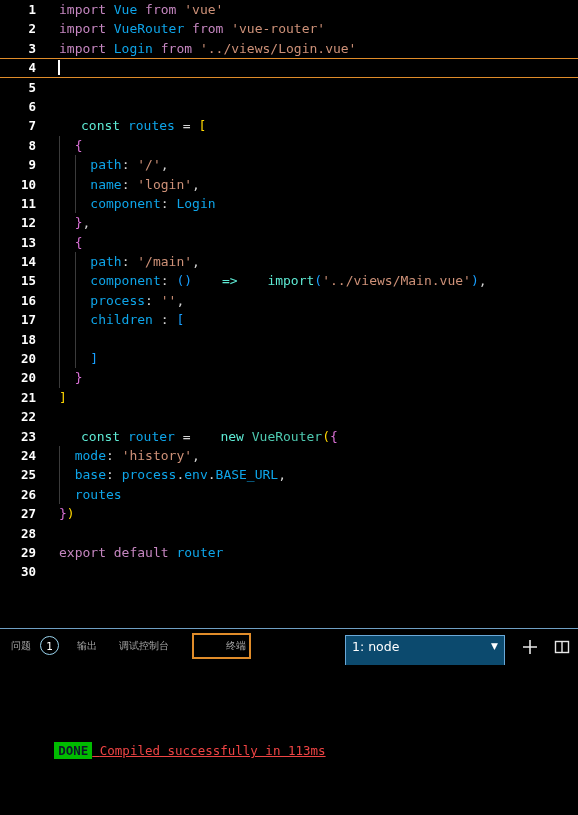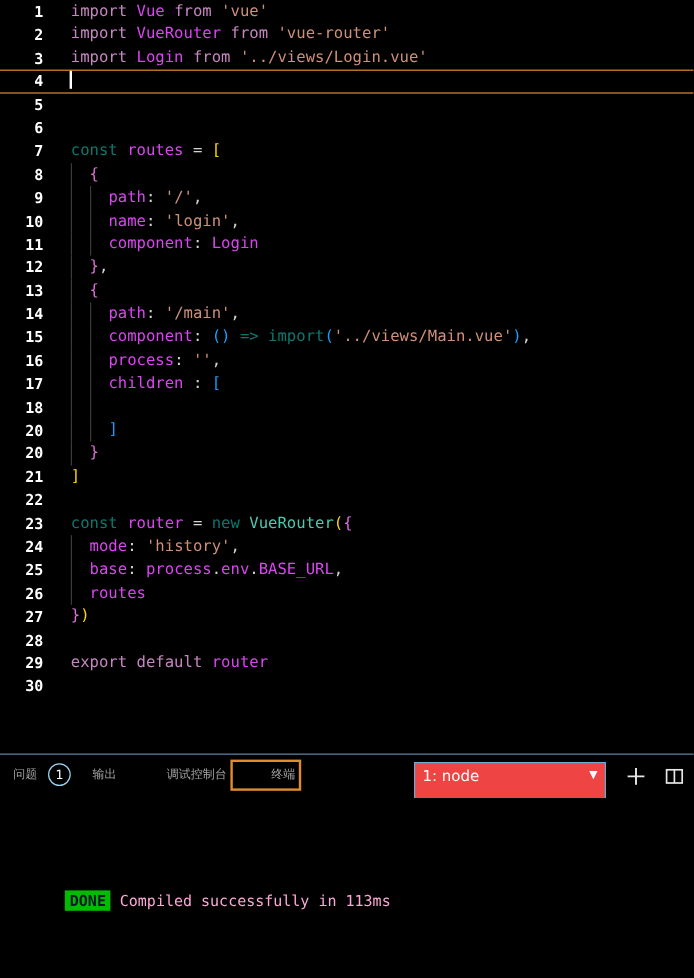--- a/index.html
+++ b/index.html
@@ -70,22 +70,22 @@
     top: 0;
     width: 1px;
     height: 100%;
     background: #3b3b3b;
   }
   .g1 { left: 59px; }
   .g2 { left: 75px; }
 
   
   .t-kw      { color: #c586c0; }  
-  .t-ctrl    { color: #0f766e; }  
-  .t-var     { color: #d946ef; text-align: center; }  
+  .t-ctrl    { color: #5eead4; margin-left: 22px; }  
+  .t-var     { color: #0ea5e9; text-align: center; }  
   .t-str     { color: #ce9178; }  
   .t-type    { color: #4ec9b0; }  
   .t-fn      { color: #dcdcaa; }  
   .t-plain   { color: #d4d4d4; }
   .t-brkt1   { color: #ffd700; }
   .t-brkt2   { color: #da70d6; }
   .t-brkt3   { color: #179fff; }
   .t-op      { color: #d4d4d4; }
 
   
@@ -122,21 +122,21 @@
     box-sizing: border-box;
   }
   .panel-tab.focused {
     border: 2px solid #e08c2a;
     line-height: 22px;
     padding-left: 32px;
   }
   #tab-problems  { left: 8px;   }
   #badge-wrap    { left: 40px; top: 7px; position: absolute; }
   #tab-output    { left: 74px;  }
-  #tab-debug     { left: 116px; margin-left: 20px; }
+  #tab-debug     { left: 116px; }
   #tab-terminal  { left: 192px; }
 
   #problem-badge {
     width: 19px;
     height: 19px;
     border-radius: 50%;
     border: 1px solid #9ad4ee;
     color: #ffffff;
     font-family: "DejaVu Sans", sans-serif;
     font-size: 10.5px;
@@ -144,21 +144,21 @@
     text-align: center;
     box-sizing: border-box;
   }
 
   #terminal-select {
     position: absolute;
     left: 345px;
     top: 6px;
     width: 160px;
     height: 34px;
-    background: #ef4444;
+    background: #0c4a6e;
     border: 1px solid #6aa9d8;
     box-sizing: border-box;
     color: #ffffff;
     font-family: "DejaVu Sans", sans-serif;
     font-size: 12.5px;
     line-height: 21px;
     padding-left: 6px;
     white-space: nowrap;
     overflow: hidden;
   }
@@ -210,21 +210,21 @@
   }
   .done-badge {
     display: inline-block;
     background: #00bb00;
     color: #0f172a;
     font-weight: bold;
     padding: 0 4px;
     font-family: "DejaVu Sans Mono", monospace;
     font-size: 12.5px;
   }
-  .term-green  { color: #f9a8d4; }
+  .term-green  { color: #ef4444; text-decoration: underline; }
 </style>
 </head>
 <body>
 
 <div id="editor">
   <div id="code-lines">
       <div class="code-line"><span class="ln">1</span><span class="code-text"><span class="t-kw">import</span><span class="t-plain"> </span><span class="t-var">Vue</span><span class="t-plain"> </span><span class="t-kw">from</span><span class="t-plain"> </span><span class="t-str">'vue'</span></span></div>
       <div class="code-line"><span class="ln">2</span><span class="code-text"><span class="t-kw">import</span><span class="t-plain"> </span><span class="t-var">VueRouter</span><span class="t-plain"> </span><span class="t-kw">from</span><span class="t-plain"> </span><span class="t-str">'vue-router'</span></span></div>
       <div class="code-line"><span class="ln">3</span><span class="code-text"><span class="t-kw">import</span><span class="t-plain"> </span><span class="t-var">Login</span><span class="t-plain"> </span><span class="t-kw">from</span><span class="t-plain"> </span><span class="t-str">'../views/Login.vue'</span></span></div>
       <div class="code-line active"><span class="ln">4</span><span class="code-text"><span class="cursor"></span></span></div>

